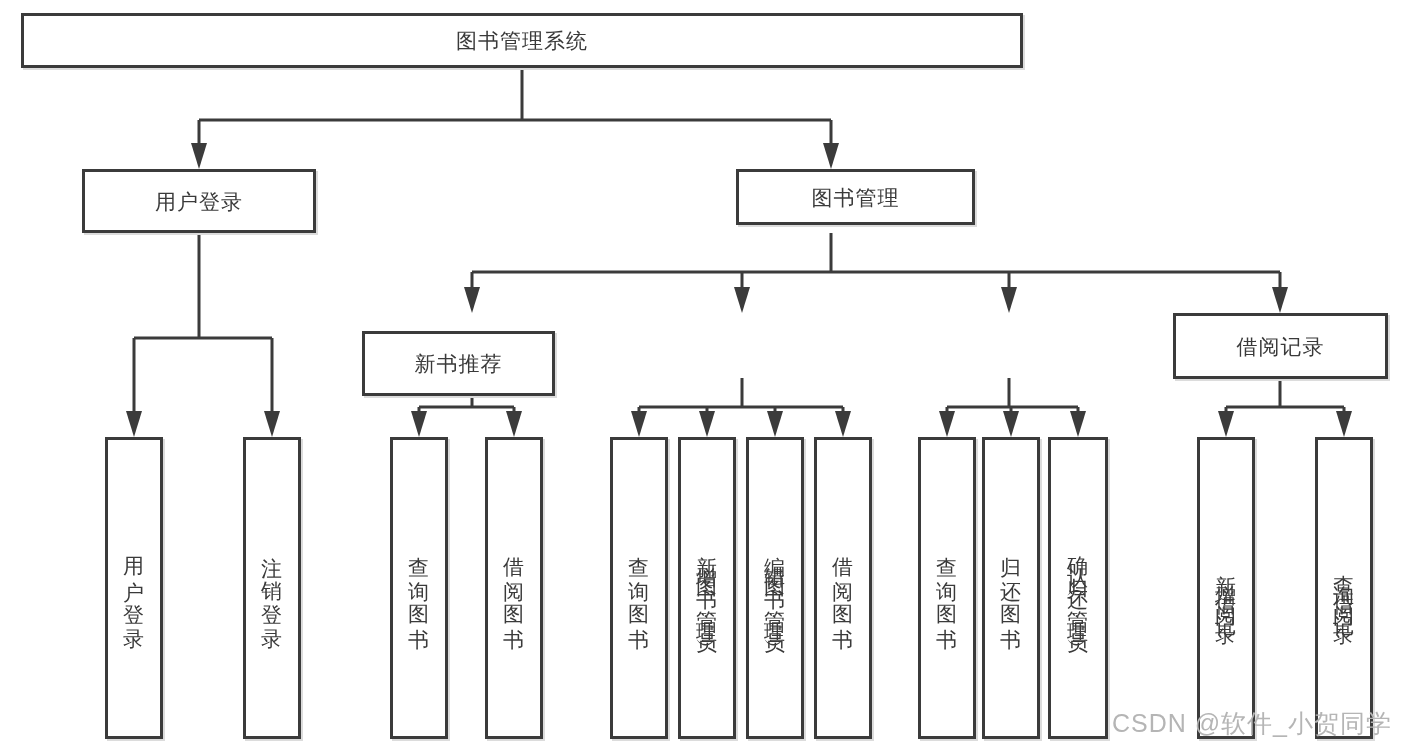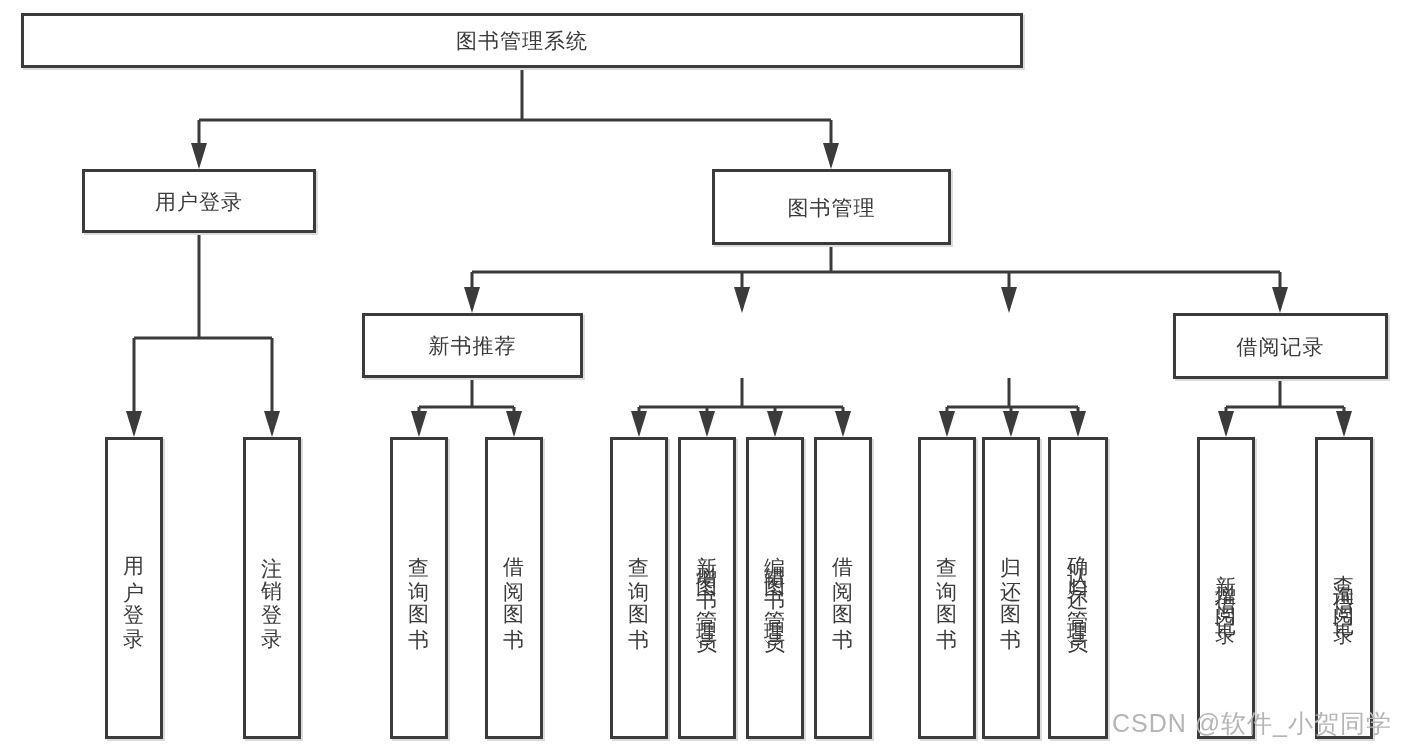--- a/index.html
+++ b/index.html
@@ -59,23 +59,23 @@
         <polygon points="1011,437 1003,411 1019,411"></polygon>
         <polygon points="1078,437 1070,411 1086,411"></polygon>
         <polygon points="1226,437 1218,411 1234,411"></polygon>
         <polygon points="1344,437 1336,411 1352,411"></polygon>
       </g>
   </svg>
 
   <div class="box" style="left:21px;top:13px;width:1002px;height:55px">图书管理系统</div>
 
   <div class="box" style="left:82px;top:169px;width:234px;height:64px">用户登录</div>
-  <div class="box" style="left:712px;top:169px;width:239px;height:76px">图书管理</div>
+  <div class="box" style="left:736px;top:169px;width:239px;height:56px">图书管理</div>
 
-  <div class="box" style="left:362px;top:313px;width:221px;height:65px">新书推荐</div>
+  <div class="box" style="left:362px;top:331px;width:193px;height:65px">新书推荐</div>
   <div class="box" style="left:1173px;top:313px;width:215px;height:66px">借阅记录</div>
 
   <div class="box v s4" style="left:105px;top:437px;width:58px;height:302px">用户登录</div>
   <div class="box v s4" style="left:243px;top:437px;width:58px;height:302px">注销登录</div>
 
   <div class="box v s4" style="left:390px;top:437px;width:58px;height:302px">查询图书</div>
   <div class="box v s4" style="left:485px;top:437px;width:58px;height:302px">借阅图书</div>
 
   <div class="box v s4" style="left:610px;top:437px;width:58px;height:302px">查询图书</div>
   <div class="box v s9" style="left:678px;top:437px;width:58px;height:302px">新增图书（管理员）</div>

